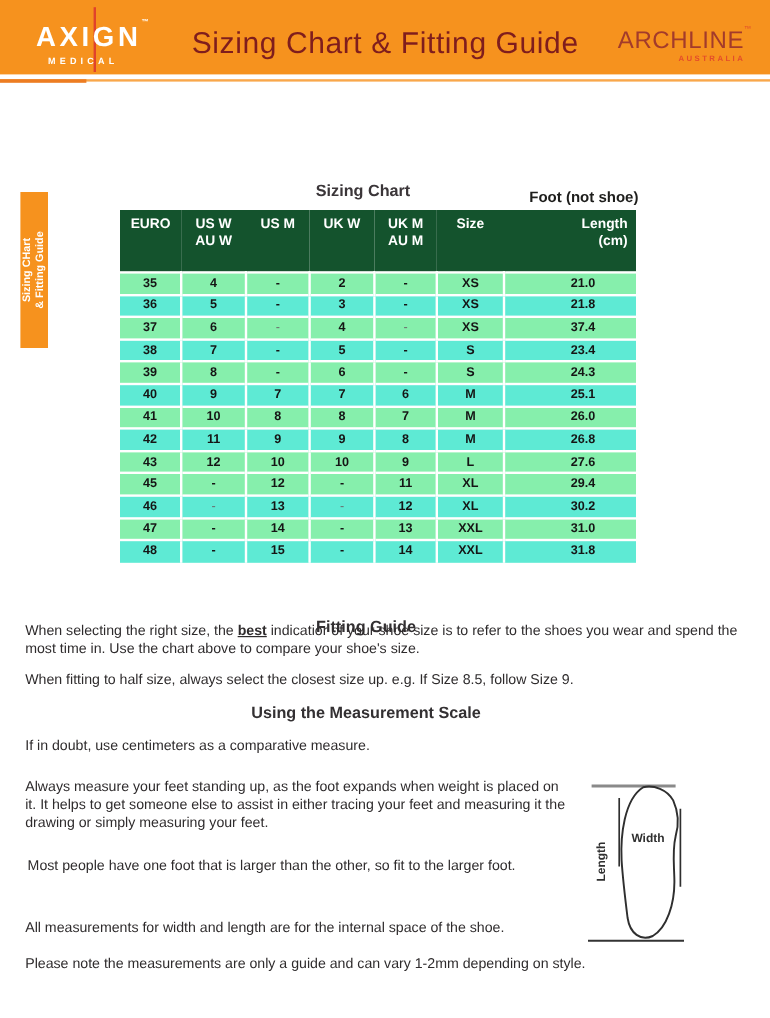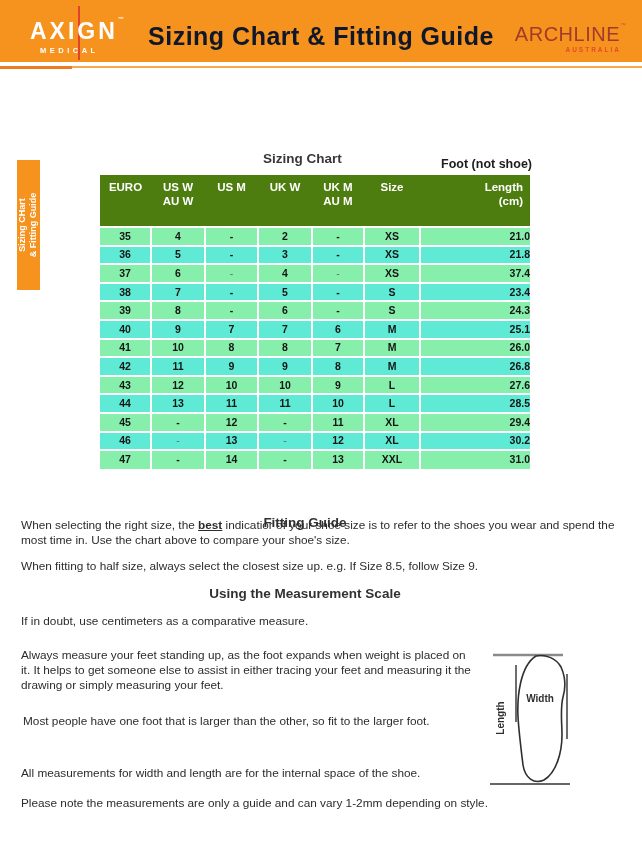--- a/index.html
+++ b/index.html
@@ -3,21 +3,21 @@
 <meta charset="utf-8">
 <style>
   * { margin:0; padding:0; box-sizing:border-box; }
   html,body { background:#fff; }
   body { font-family:"Liberation Sans", sans-serif; color:#2e2b2c; }
   .page { position:relative; width:642px; height:848px; background:#fff; overflow:hidden; }
 
   
   .banner { position:absolute; left:0; top:0; width:642px; height:62px; background:#F6921E; }
   .banner-title { position:absolute; left:0; top:22px; width:642px; text-align:center;
-    font-size:25px; font-weight:bold; color:#0f172a; letter-spacing:0.5px; pointer-events:none; }
+    font-size:25px; font-weight:normal; color:#7f1d1d; letter-spacing:0.5px; pointer-events:none; }
 
   .logo-axign { position:absolute; left:30px; top:4px; width:112px; height:56px; }
   .axign-redline { position:absolute; left:48px; top:2px; width:2px; height:54px; background:#E0422B; }
   .axign-name { position:absolute; left:0; top:12px; font-size:23px; font-weight:bold; color:#fff; letter-spacing:3px; }
   .axign-tm { font-size:6px; vertical-align:18px; letter-spacing:0; }
   .axign-sub { position:absolute; left:10px; top:42px; font-size:7.5px; font-weight:bold; color:#fff; letter-spacing:3.5px;text-align:right; }
 
   .logo-archline { position:absolute; right:16px; top:22px; width:130px; text-align:right; }
   .archline-name { font-size:20px; font-weight:normal; color:#A33B2B; letter-spacing:0.5px; }
   .archline-tm { font-size:6px; color:#E44D2B; vertical-align:14px; }
@@ -32,29 +32,29 @@
     transform:translate(-50%,-50%) rotate(-90deg); text-align:center;
     font-size:9px; font-weight:bold; color:#fff; line-height:11px; }
 
   
   .chart-title { position:absolute; left:0; top:151px; width:605px; text-align:center;
     font-size:13.5px; font-weight:bold; color:#3b3639; }
   .chart-note { position:absolute; left:398px; top:157px; width:134px; text-align:right;
     font-size:12.5px; font-weight:bold; color:#1d1d1b; }
 
   table.sizing { position:absolute; left:100px; top:175px; width:430px; border-collapse:collapse; table-layout:fixed; }
-  table.sizing th { background:#4d7c0f; color:#fff; font-size:11.5px; font-weight:bold;
+  table.sizing th { background:#14532d; color:#fff; font-size:11.5px; font-weight:bold;
     text-align:center; vertical-align:top; height:52px; padding-top:5px; line-height:14px; }
   table.sizing th.len { text-align:right; padding-right:7px; }
   table.sizing td { font-size:10.5px; font-weight:bold; color:#151515; text-align:center;
     height:18.6px; border-top:2px solid #fff; line-height:15px; }
   table.sizing td:not(:last-child) { border-right:2px solid #fff; }
   table.sizing tr.row-dark td { background:#86efac; }
   table.sizing tr.row-light td { background:#5eead4; }
-  table.sizing td.len { text-align:right; }
+  table.sizing td.len { text-align:right; padding-right:34px; }
   table.sizing td.dash-light { color:#6a6a6a; font-weight:normal; }
 
   
   .h-center { position:absolute; left:0; width:610px; text-align:center;
     font-size:13.5px; font-weight:bold; color:#333032; }
   .para { position:absolute; font-size:11.8px; line-height:15px; color:#2e2b2c; }
   .para b { font-weight:bold;text-decoration:underline; }
 
   
   .foot-diagram { position:absolute; left:478px; top:645px; }
@@ -206,29 +206,20 @@
         </tr>
         <tr class="row-dark">
           <td>43</td>
           <td>12</td>
           <td>10</td>
           <td>10</td>
           <td>9</td>
           <td>L</td>
           <td class="len">27.6</td>
         </tr>
-        <tr class="row-light">
-          <td>44</td>
-          <td>13</td>
-          <td>11</td>
-          <td>11</td>
-          <td>10</td>
-          <td>L</td>
-          <td class="len">28.5</td>
-        </tr>
         <tr class="row-dark">
           <td>45</td>
           <td>-</td>
           <td>12</td>
           <td>-</td>
           <td>11</td>
           <td>XL</td>
           <td class="len">29.4</td>
         </tr>
         <tr class="row-light">
@@ -241,20 +232,29 @@
           <td class="len">30.2</td>
         </tr>
         <tr class="row-dark">
           <td>47</td>
           <td>-</td>
           <td>14</td>
           <td>-</td>
           <td>13</td>
           <td>XXL</td>
           <td class="len">31.0</td>
+        </tr>
+        <tr class="row-light">
+          <td>48</td>
+          <td>-</td>
+          <td>15</td>
+          <td>-</td>
+          <td>14</td>
+          <td>XXL</td>
+          <td class="len">31.8</td>
         </tr>
       </tbody>
   </table>
 
   <div class="h-center" style="top:515px;">Fitting Guide</div>
   <div class="para" style="left:21px; top:518px; width:604px;"><span>When selecting the right size, the </span><b>best</b><span> indicatior of your shoe size is to refer to the shoes you wear and spend the most time in. Use the chart above to compare your shoe's size.</span></div>
   <div class="para" style="left:21px; top:559px; width:604px;">When fitting to half size, always select the closest size up. e.g. If Size 8.5, follow Size 9.</div>
 
   <div class="h-center" style="top:586px;">Using the Measurement Scale</div>
   <div class="para" style="left:21px; top:614px; width:500px;">If in doubt, use centimeters as a comparative measure.</div>

